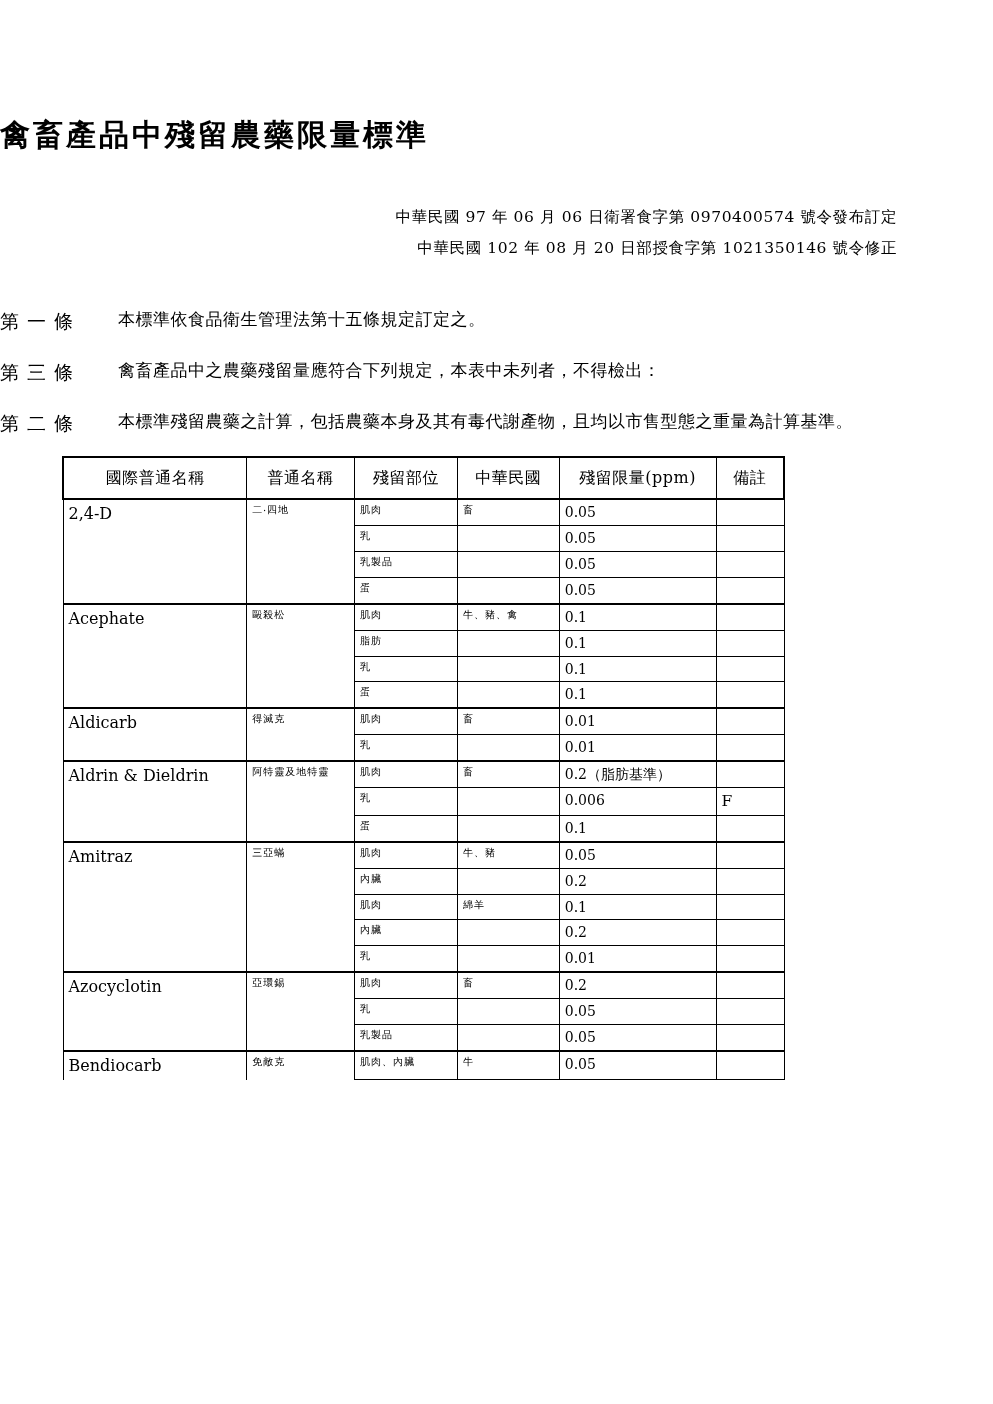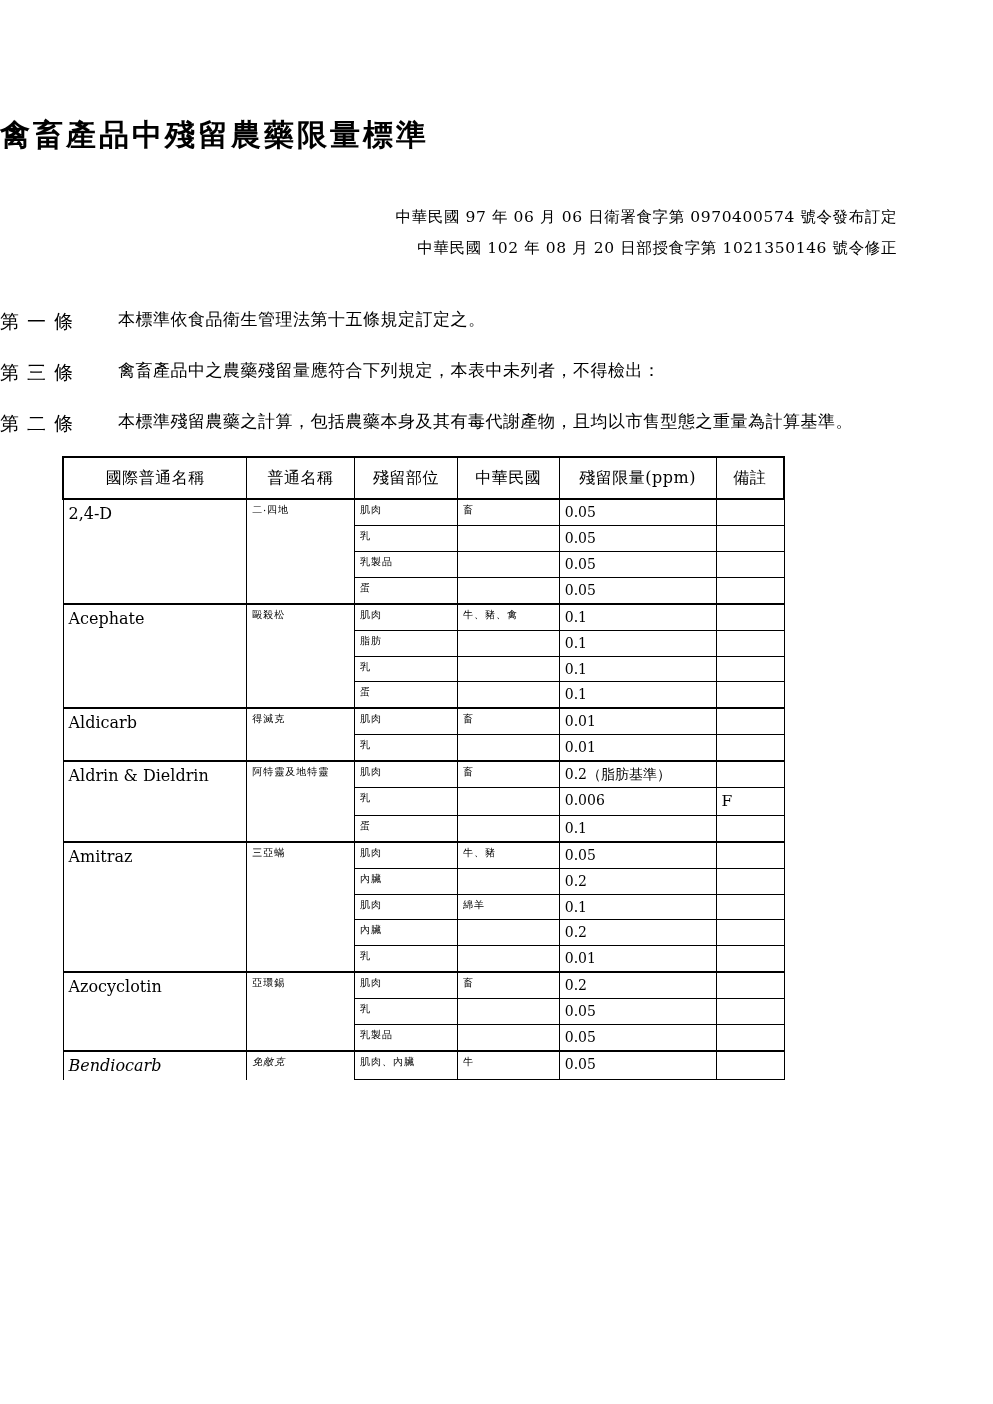--- a/index.html
+++ b/index.html
@@ -117,21 +117,21 @@
   td.side-left  { border-left: 2.5px solid #000000; border-radius: 23px; }
   td.side-right { border-right: 2.5px solid #000000; }
 
   td.tall { height: 55px; }
   td.mid  { vertical-align: middle; }
   td.nm   { font-size: 16px; letter-spacing: 0px; }
   td.num  { font-size: 14px; }
   td.cjk  { font-size: 10px; letter-spacing: 1px; }
   td.note { font-size: 15.5px; }
   
-  tr.clipped > td.no-bottom { border-bottom: none; font-style: italic; }
+  tr.clipped > td.no-bottom { border-bottom: none; }
 </style>
 </head>
 <body>
 
 <div class="page">
 
   <h1 class="doc-title">禽畜產品中殘留農藥限量標準</h1>
 
   <div class="dates">
     <div class="date-line">中華民國 97 年 06 月 06 日衛署食字第 0970400574 號令發布訂定</div>

